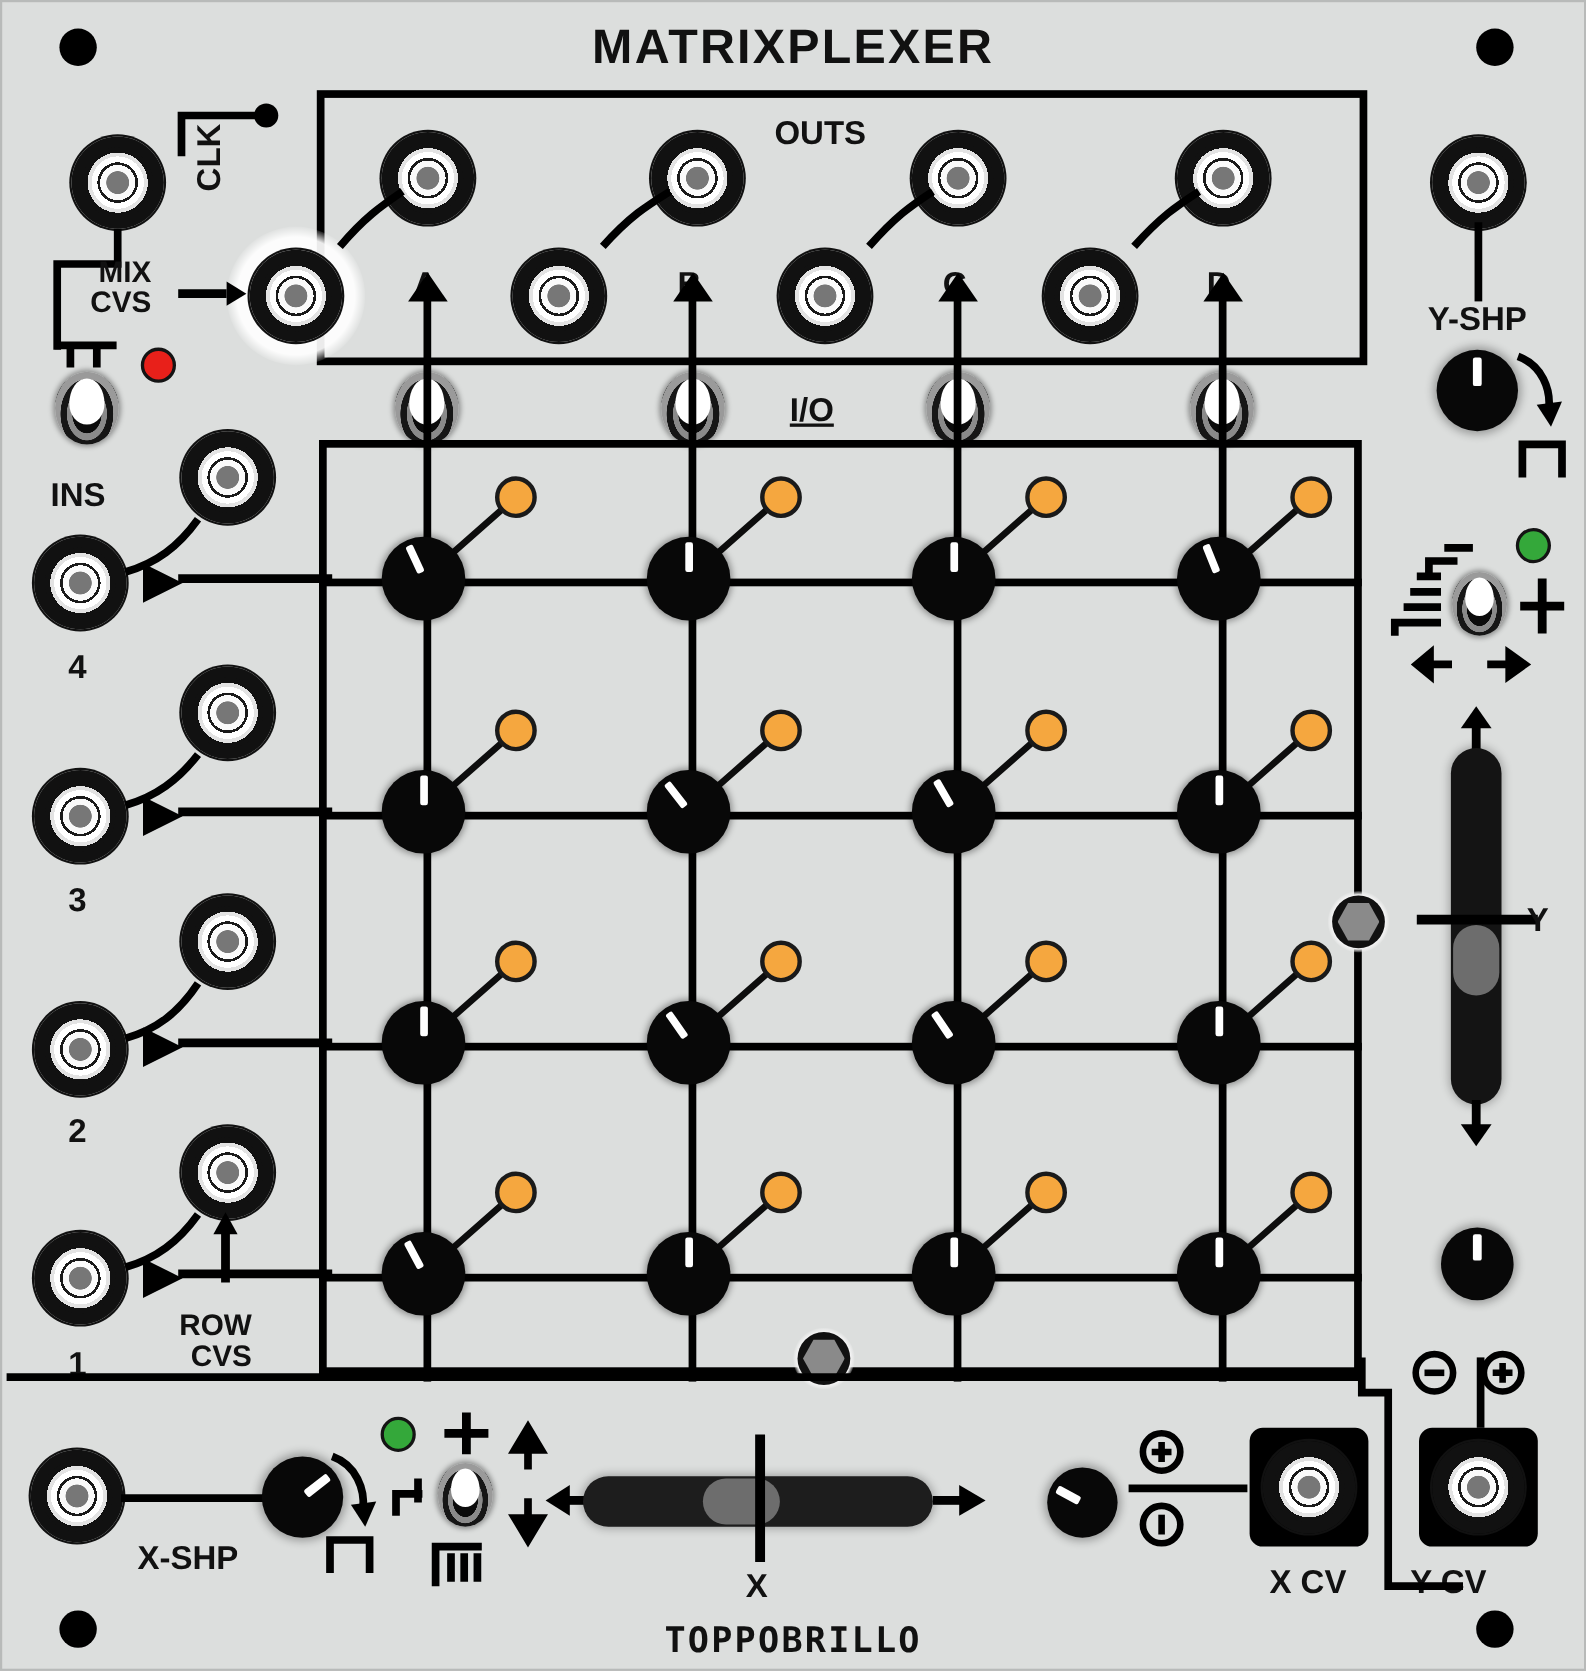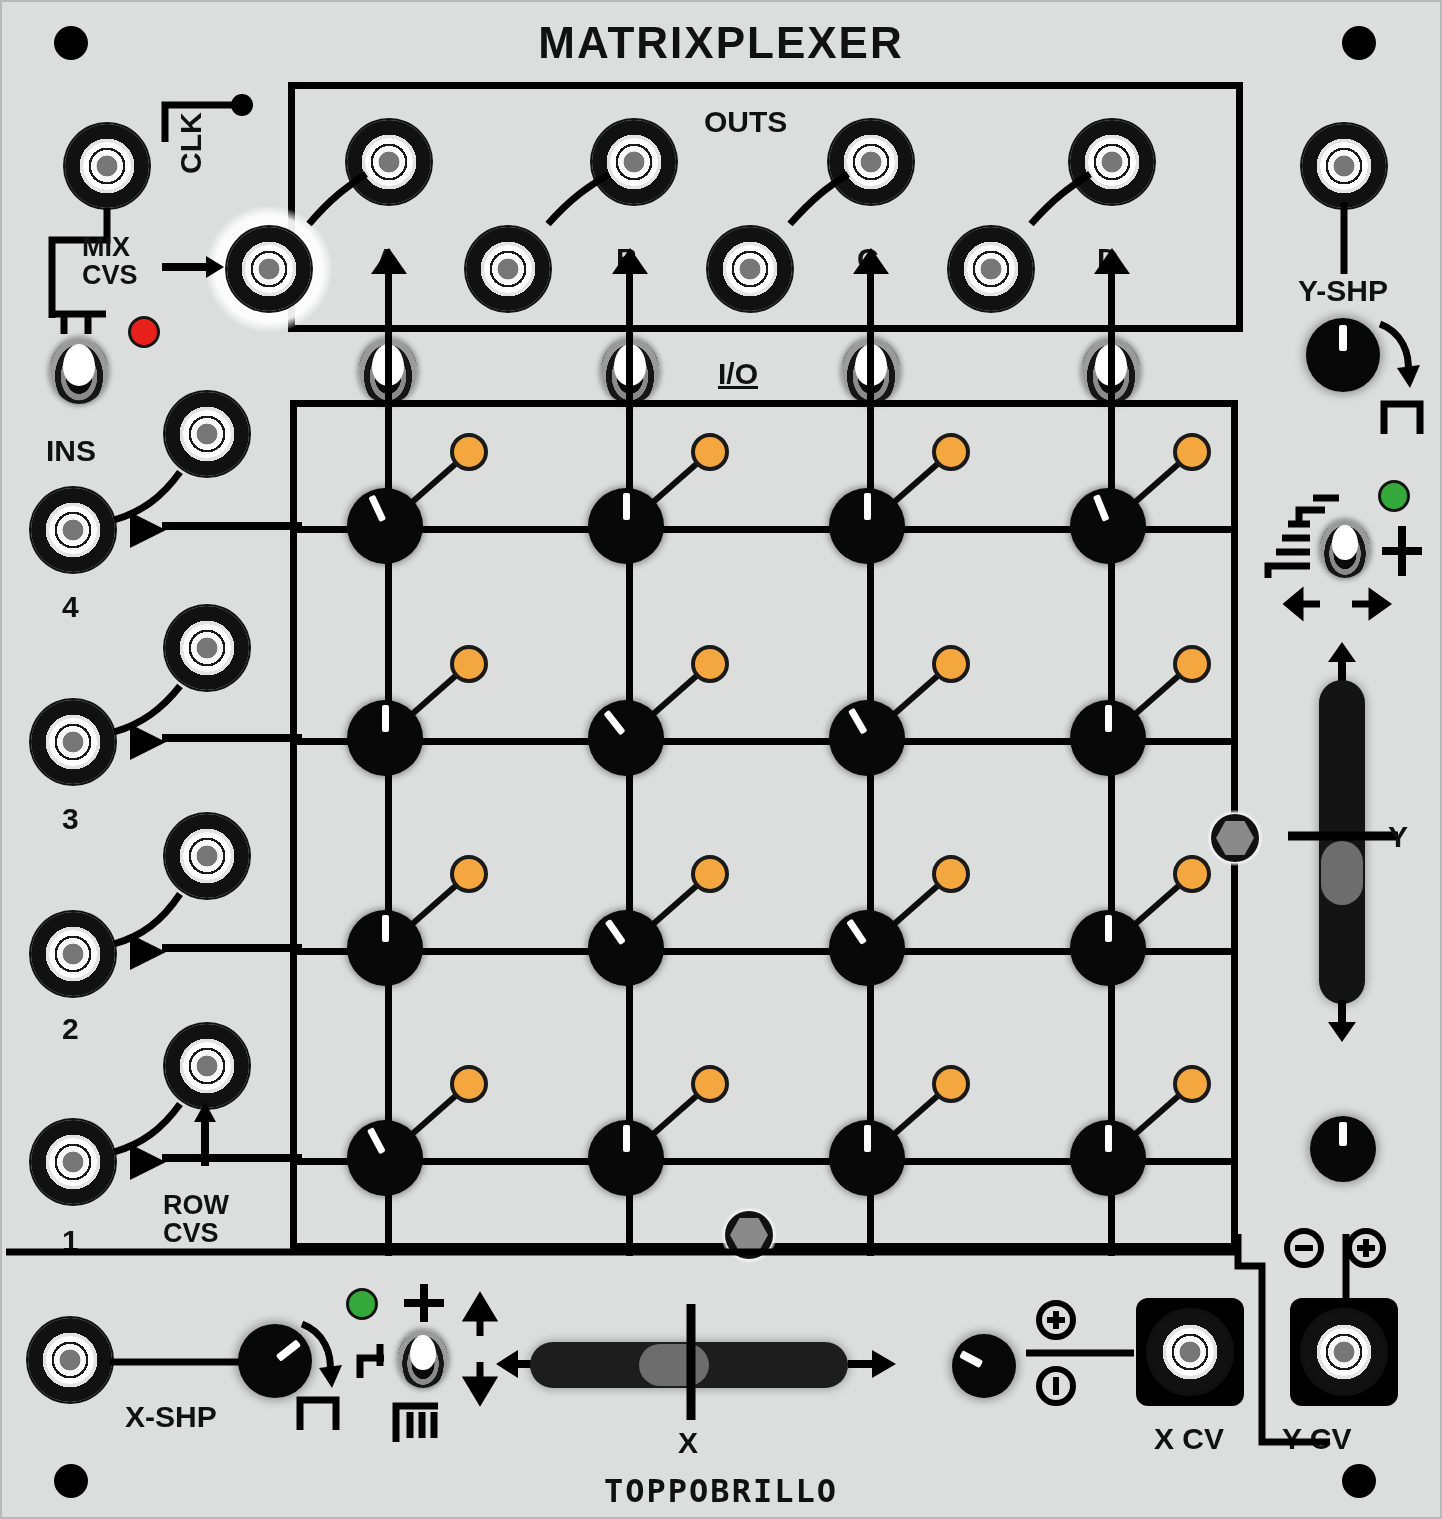--- a/index.html
+++ b/index.html
@@ -15,21 +15,21 @@
 
   
   .title{
     font-size:44px;font-weight:bold;letter-spacing:2px;color:#111;
     text-align:center;width:100%;top:16px;left:0;
   }
   .brand{
     font-size:32px;color:#111;text-align:center;width:100%;top:1470px;left:0;
     font-family:"DejaVu Sans Mono", monospace;letter-spacing:2px;font-weight:bold;
   }
-  .lbl{font-size:27px;font-weight:bold;color:#111;line-height:1.02;white-space:pre-line;}
+  .lbl{font-size:27px;font-weight:bold;color:#111;line-height:1.02;white-space:pre-line;text-align:right;}
   .lbl-big{font-size:30px;font-weight:bold;color:#111;}
   .lbl-rot{transform:rotate(-90deg);transform-origin:left top;font-size:30px;font-weight:bold;color:#111;}
 
   
   .hole{width:34px;height:34px;border-radius:50%;background:#000;}
 
   
   .box{border:7px solid #000;box-sizing:border-box;background:transparent;}
   .trace{background:#000;}
   .trace-h{height:7px;}

